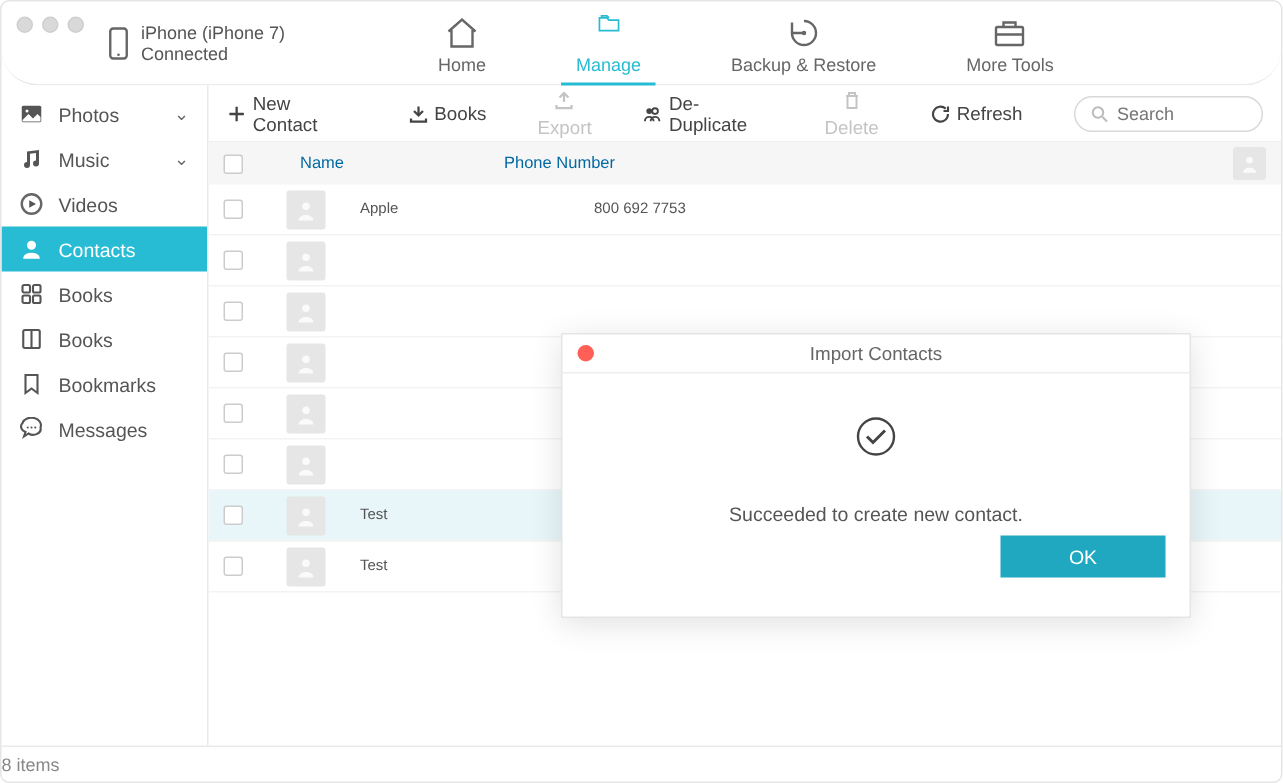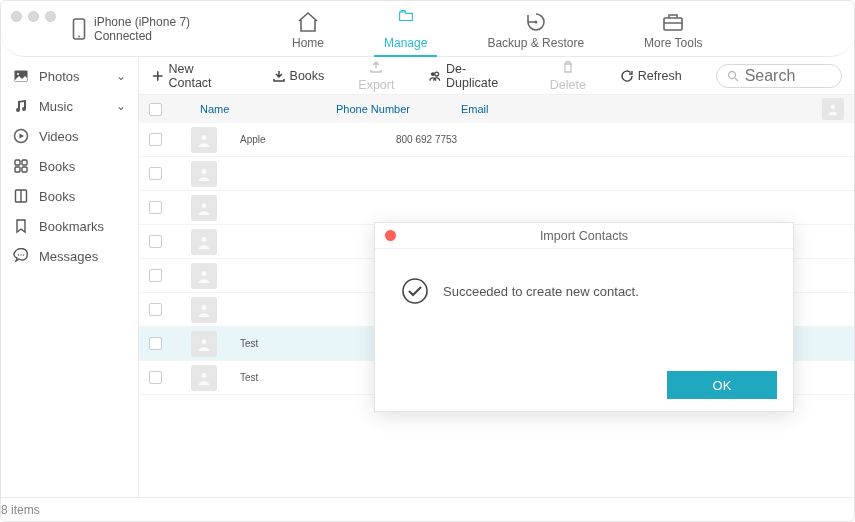--- a/index.html
+++ b/index.html
@@ -29,21 +29,21 @@
   .side-item.active svg path, .side-item.active svg rect, .side-item.active svg circle { stroke: #fff; fill: #fff; }
   .side-chevron { margin-left:auto; font-size:12px; color:#666; }
 
   .content { flex: 1; position: relative; display: flex; flex-direction: column; }
   .toolbar { height: 38px; display: flex; align-items: center; gap: 34px; padding: 0 12px; border-bottom: 1px solid #f0f0f0; }
   .tool-btn { display: flex; align-items: center; gap: 4px; font-size: 12.5px; color: #444; cursor: pointer; }
   .tool-btn.disabled { color: #c4c4c4; cursor: default; flex-direction: column; }
   .tool-btn svg { width: 14px; height: 14px; }
   .search-box { margin-left: auto; display: flex; align-items: center; border: 1px solid #d8d8d8; border-radius: 14px; height: 24px; padding: 0 10px; width: 130px; color: #bbb; }
   .search-box svg { width: 12px; height: 12px; margin-right: 6px; }
-  .search-box input { border:none; outline:none; font-size:16px; color:#0f172a; background:transparent; width:80px; }
+  .search-box input { border:none; outline:none; font-size:12px; color:#0f172a; background:transparent; width:80px; }
 
   .table-head { height: 28px; background: #f6f6f6; display: flex; align-items: center; padding-left: 10px; font-size: 11px; color: #0369a1; }
   .col-chk { width: 22px; }
   .chkbox { width:13px; height:13px; border:1px solid #ccc; border-radius:2px; background:#fff; }
   .col-avatar { width: 25px; }
   .col-name { width: 140px; padding-left: 4px; }
   .col-phone { width: 125px; }
   .col-email { flex: 1; }
   .head-thumb { width: 22px; height:22px; background:#e6e6e6; border-radius:2px; margin-left:auto; margin-right:10px; display:flex; align-items:center; justify-content:center; }
   .avatar-mini svg { width:14px; height:14px; }
@@ -53,24 +53,24 @@
   .row.highlight { background: #e8f6fa; }
   .avatar { width:26px; height:26px; background:#e6e6e6; border-radius:2px; display:flex; align-items:center; justify-content:center; }
   .avatar svg { width:16px; height:16px; fill:#fafafa; }
 
   .footer { height: 24px; border-top: 1px solid #eaeaea; display:flex; align-items:center; justify-content:flex-start; font-size:12px; color:#888; }
 
   
   .modal { position: absolute; left: 235px; top: 165px; width: 420px; height: 190px; background:#fff; border:1px solid #e5e5e5; box-shadow: 0 4px 20px rgba(0,0,0,.12); }
   .modal-title { height: 26px; border-bottom:1px solid #eee; display:flex; align-items:center; justify-content:center; font-size:12.5px; color:#666; position:relative; }
   .modal-close { position:absolute; left:10px; top:7px; width:11px; height:11px; border-radius:50%; background:#ff5f57; }
-  .modal-body { display:flex; align-items:center; gap:14px; padding: 28px 26px; }
+  .modal-body { display:flex; align-items:center; gap:30px; padding: 28px 26px; flex-direction: column; }
   .modal-body svg { width:28px; height:28px; }
   .modal-body .msg { font-size:13px; color:#555; }
-  .modal-footer { position:absolute; bottom:12px; right:16px; }
+  .modal-footer { position:absolute; bottom:26px; right:16px; }
   .modal-ok { background:#1fa8bf; color:#fff; border:none; width:110px; height:28px; font-size:13px; cursor:pointer; }
 
   .icon-stroke { stroke:#666; stroke-width:1.6; fill:none; }
 </style>
 </head>
 <body>
 
 <div class="titlebar">
   <div class="traffic">
     <div class="dot"></div>
@@ -135,20 +135,27 @@
       <span>Music</span>
       <span class="side-chevron">⌄</span>
     </div>
     <div class="side-item">
       <svg viewBox="0 0 16 16">
           <circle cx="8" cy="8" r="6.5" class="icon-stroke" stroke="#555"></circle>
           <path d="M6.5 5.5 L11 8 L6.5 10.5 Z" fill="#555"></path>
         </svg>
       <span>Videos</span>
     </div>
+    <div class="side-item active">
+      <svg viewBox="0 0 16 16">
+          <circle cx="8" cy="5.5" r="2.5" fill="#fff"></circle>
+          <path d="M3 14 C3 10 13 10 13 14 Z" fill="#fff"></path>
+        </svg>
+      <span>Contacts</span>
+    </div>
     <div class="side-item">
       <svg viewBox="0 0 16 16">
           <rect x="2" y="2" width="5" height="5" rx="1" fill="none" stroke="#555" stroke-width="1.4"></rect>
           <rect x="9" y="2" width="5" height="5" rx="1" fill="none" stroke="#555" stroke-width="1.4"></rect>
           <rect x="2" y="9" width="5" height="5" rx="1" fill="none" stroke="#555" stroke-width="1.4"></rect>
           <rect x="9" y="9" width="5" height="5" rx="1" fill="none" stroke="#555" stroke-width="1.4"></rect>
         </svg>
       <span>Books</span>
     </div>
     <div class="side-item">
@@ -224,21 +231,20 @@
       </div>
     </div>
 
     <div class="table-head">
       <div class="col-chk">
           <div class="chkbox"></div>
         </div>
       <div class="col-avatar"></div>
       <div class="col-name">Name</div>
       <div class="col-phone">Phone Number</div>
-      <div class="col-email">Email</div>
       <div class="head-thumb avatar-mini">
         <svg viewBox="0 0 16 16">
             <circle cx="8" cy="5.5" r="2.5" fill="#fafafa"></circle>
             <path d="M3 15 C3 10 13 10 13 15 Z" fill="#fafafa"></path>
           </svg>
       </div>
     </div>
 
     <div class="rows" id="rows">
         <div class="row">

